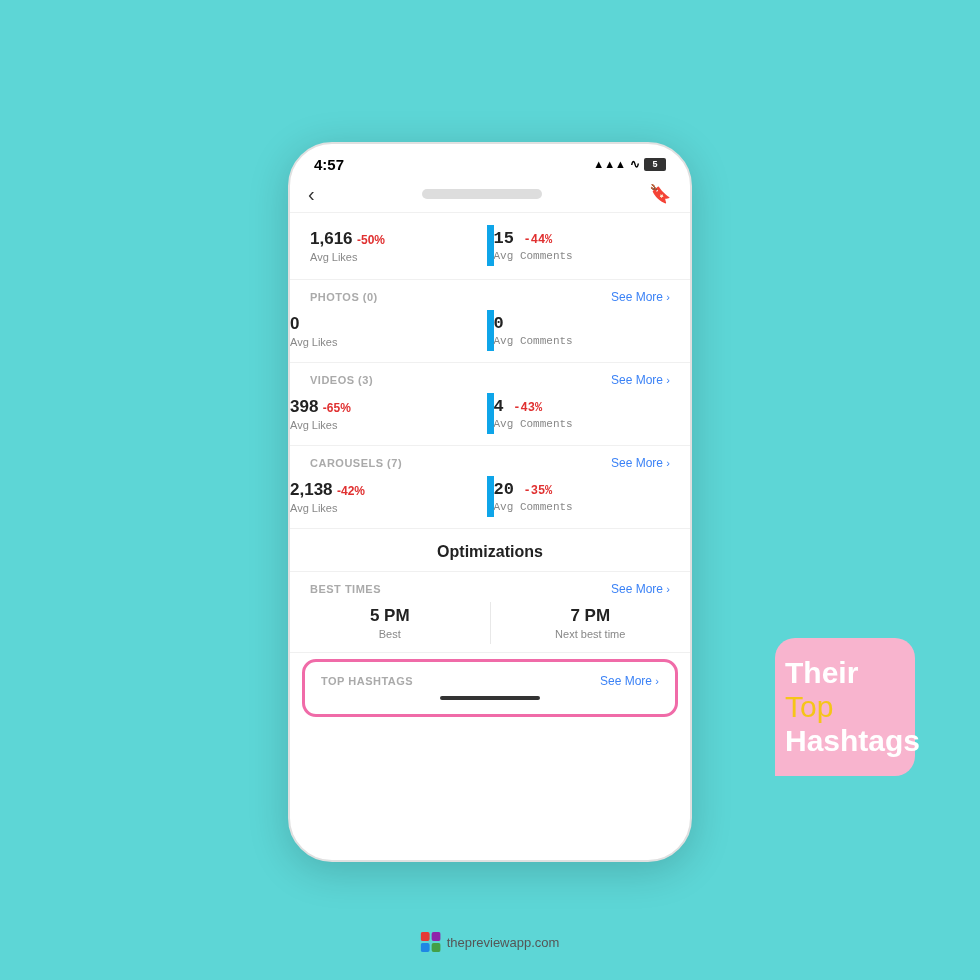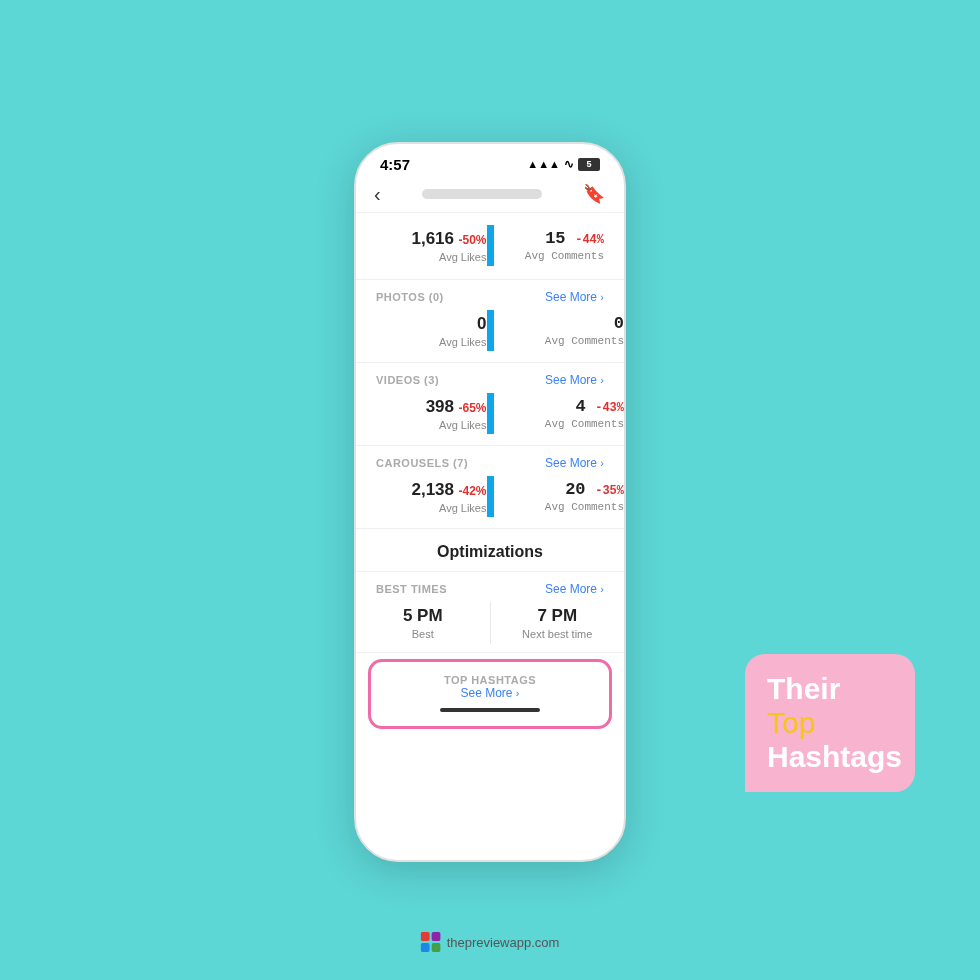--- a/index.html
+++ b/index.html
@@ -19,21 +19,21 @@
       width: 980px;
       height: 980px;
       position: relative;
       display: flex;
       align-items: center;
       justify-content: center;
     }
 
     
     .phone {
-      width: 272px;
+      width: 404px;
       height: 720px;
       background: white;
       border-radius: 44px;
       box-shadow: 0 8px 40px rgba(0,0,0,0.18);
       position: relative;
       overflow: hidden;
       border: 2px solid #e0e0e0;
       margin-top: 23px;
     }
 
@@ -113,21 +113,21 @@
       border-bottom: 1px solid #f0f0f0;
     }
 
     .stats-row {
       display: flex;
       align-items: center;
     }
 
     .stat-item {
       flex: 1;
-      text-align: right;
+      text-align: left;
       padding: 4px 0;
     }
 
     .stat-item + .stat-item {
       border-left: 7px solid #0ea5e9;
       font-family: Liberation Mono, monospace;
     }
 
     .stat-value {
       font-size: 17px;
@@ -218,25 +218,25 @@
       height: 4px;
       background: #333;
       border-radius: 2px;
       margin: 6px auto 4px;
     }
 
     
     .label-card {
       position: absolute;
       right: 65px;
-      bottom: 188px;
+      bottom: 204px;
       background: #f8b4ce;
       border-radius: 20px 20px 20px 0;
-      padding: 18px 22px;
-      width: 170px;
+      padding: 18px 10px;
+      width: 140px;
     }
 
     .label-card .line1 {
       font-size: 30px;
       font-weight: 900;
       color: white;
       display: block;
     }
 
     .label-card .line2 {
@@ -435,21 +435,21 @@
             <div class="time-label">Best</div>
           </div>
           <div class="time-item">
             <div class="time-value">7 PM</div>
             <div class="time-label">Next best time</div>
           </div>
         </div>
       </div>
 
       <div class="hashtags-section">
-        <div class="section-header" style="padding: 4px 4px 2px; flex-direction: column;">
+        <div class="section-header" style="padding: 4px 4px 2px;">
           <span class="section-title">TOP HASHTAGS</span>
           <span class="see-more">
             <span>See More</span>
             <span class="chevron"> ›</span>
           </span>
         </div>
         <div class="home-indicator"></div>
       </div>
 
     </div>

